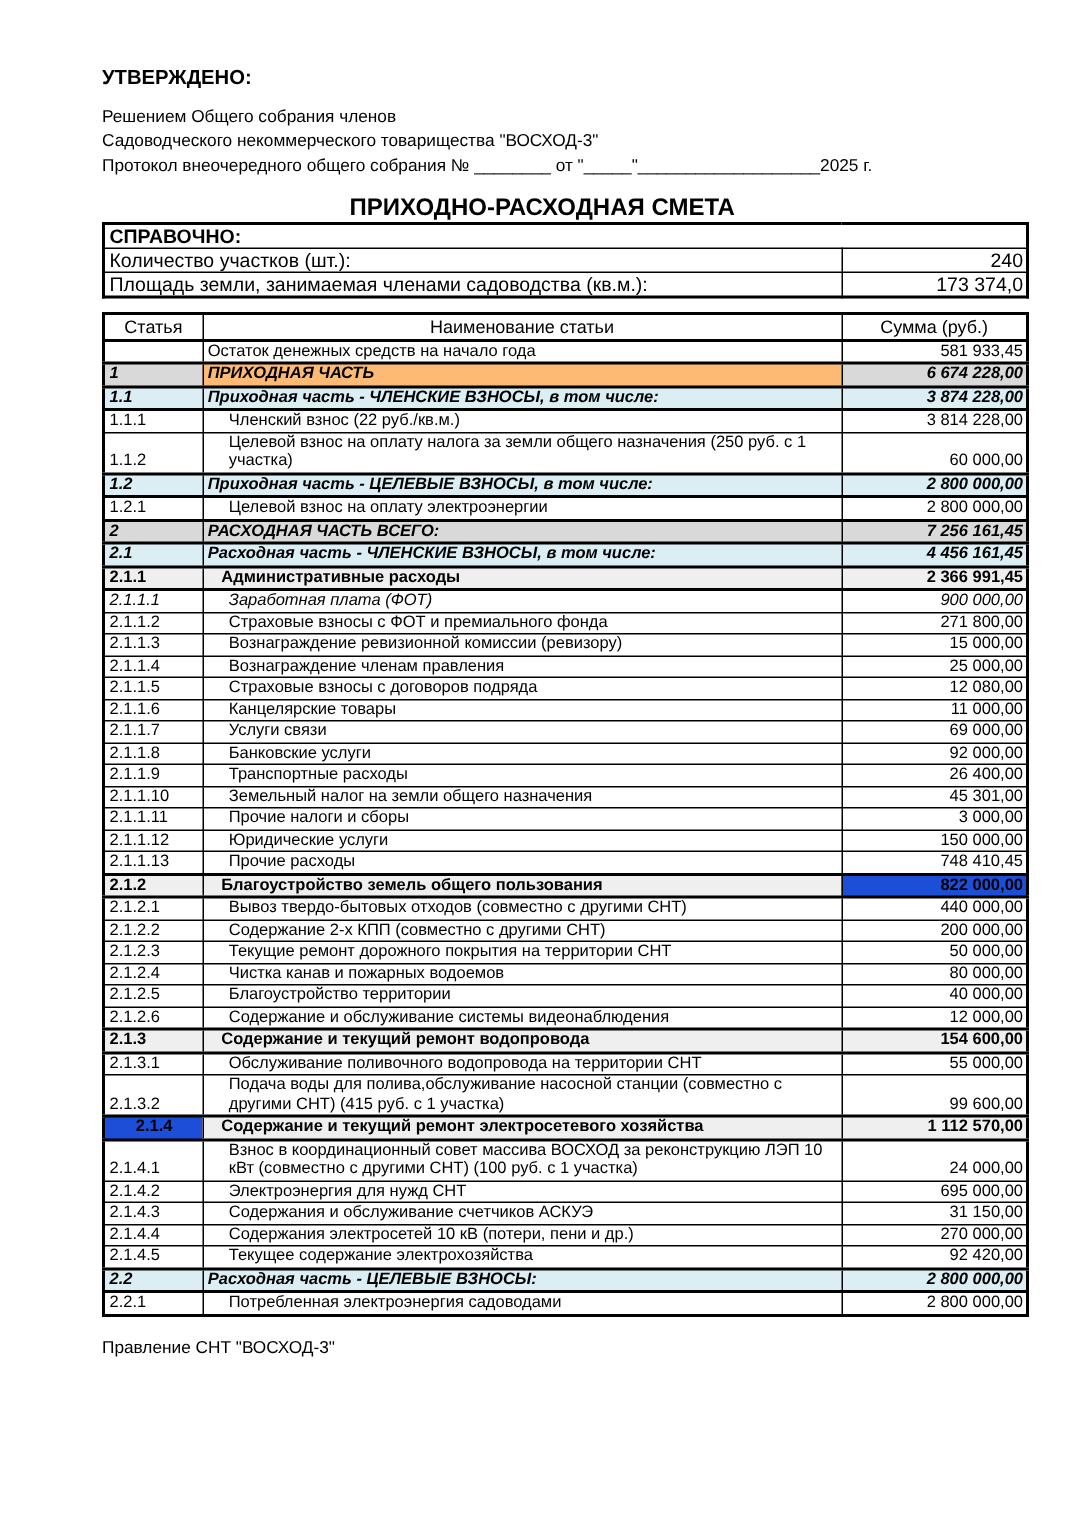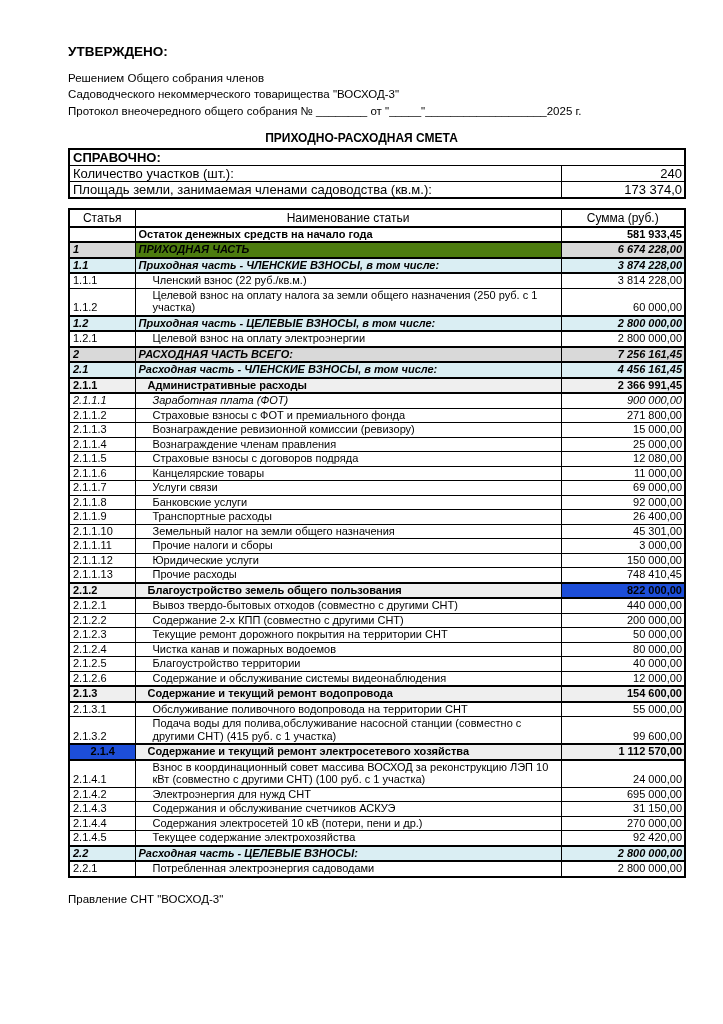--- a/index.html
+++ b/index.html
@@ -3,21 +3,21 @@
 <meta charset="utf-8">
 <style>
   html,body { margin:0; padding:0; background:#ffffff; }
   body { width:723px; height:1024px; font-family:"Liberation Sans", sans-serif; color:#000; }
   .sheet { box-sizing:border-box; width:723px; height:720px; padding:44px 39px 0 68px; }
 
   .approved { font-size:13.5px; font-weight:bold; margin:0 0 11px 0; }
   .approval-lines { font-size:11.5px; line-height:16.3px; margin:0 0 10px 0; }
 
   .title-wrap { margin-left:-29px; text-align:center; }
-  .doc-title { font-size:12px; font-weight:bold; line-height:19px; }
+  .doc-title { font-size:16px; font-weight:bold; line-height:19px; }
   .doc-subtitle { font-size:15px; font-weight:bold; line-height:18px; margin-bottom:10px; }
 
   table { border-collapse:collapse; table-layout:fixed; width:616px; }
   td, th { box-sizing:border-box; }
 
   
   .ref-table { border:2px solid #000; margin-bottom:9px; }
   .ref-table td { border:1px solid #000; font-size:13px; height:16px; vertical-align:middle; padding:0 3px; }
   .ref-table .ref-head { font-weight:bold; }
   .ref-table .ref-value { text-align:right; white-space:nowrap; padding-right:2px; }
@@ -28,21 +28,21 @@
   .budget th { border:1px solid #000; border-bottom:2px solid #000; font-size:12px; font-weight:normal;
                height:17px; vertical-align:middle; text-align:center; }
   .budget td { border:1px solid #000; font-size:11px; line-height:12.5px; vertical-align:bottom;
                padding:0 2px 1px 3px; }
   .col-code { width:66px; } .col-name { width:426px; } .col-amount { width:124px; }
   .budget td.amount { text-align:right; white-space:nowrap; padding-right:2px; }
   .budget td.name.ind0 { padding-left:3px; }
   .budget td.name.ind1 { padding-left:12px; }
   .budget td.name.ind2 { padding-left:17px; }
 
-  tr.balance td { font-weight:bold; }
+  tr.balance td { font-weight:normal; }
   tr.part td, tr.group td { font-weight:bold; font-style:italic;
       border-top:2px solid #000; border-bottom:2px solid #000; }
   tr.section td { font-weight:bold; border-top:2px solid #000; border-bottom:2px solid #000; }
   tr.item-italic td { font-style:italic; }
 
   .footer-signature { font-size:11.5px; margin-top:15px; }
 </style>
 </head>
 <body>
 
@@ -94,21 +94,21 @@
       </tr>
     </thead>
     <tbody id="budget-body">
         <tr class="balance">
           <td class="code"></td>
           <td class="name ind0">Остаток денежных средств на начало года</td>
           <td class="amount">581 933,45</td>
         </tr>
         <tr class="part">
           <td class="code" style="background-color: rgb(217, 217, 217);">1</td>
-          <td class="name ind0" style="background-color: #4d7c0f;">ПРИХОДНАЯ ЧАСТЬ</td>
+          <td class="name ind0" style="background-color: #fdba74;">ПРИХОДНАЯ ЧАСТЬ</td>
           <td class="amount" style="background-color: rgb(217, 217, 217);">6 674 228,00</td>
         </tr>
         <tr class="group">
           <td class="code" style="background-color: rgb(218, 238, 243);">1.1</td>
           <td class="name ind0" style="background-color: rgb(218, 238, 243);">Приходная часть - ЧЛЕНСКИЕ ВЗНОСЫ, в том числе:</td>
           <td class="amount" style="background-color: rgb(218, 238, 243);">3 874 228,00</td>
         </tr>
         <tr class="item">
           <td class="code">1.1.1</td>
           <td class="name ind2">Членский взнос (22 руб./кв.м.)</td>

